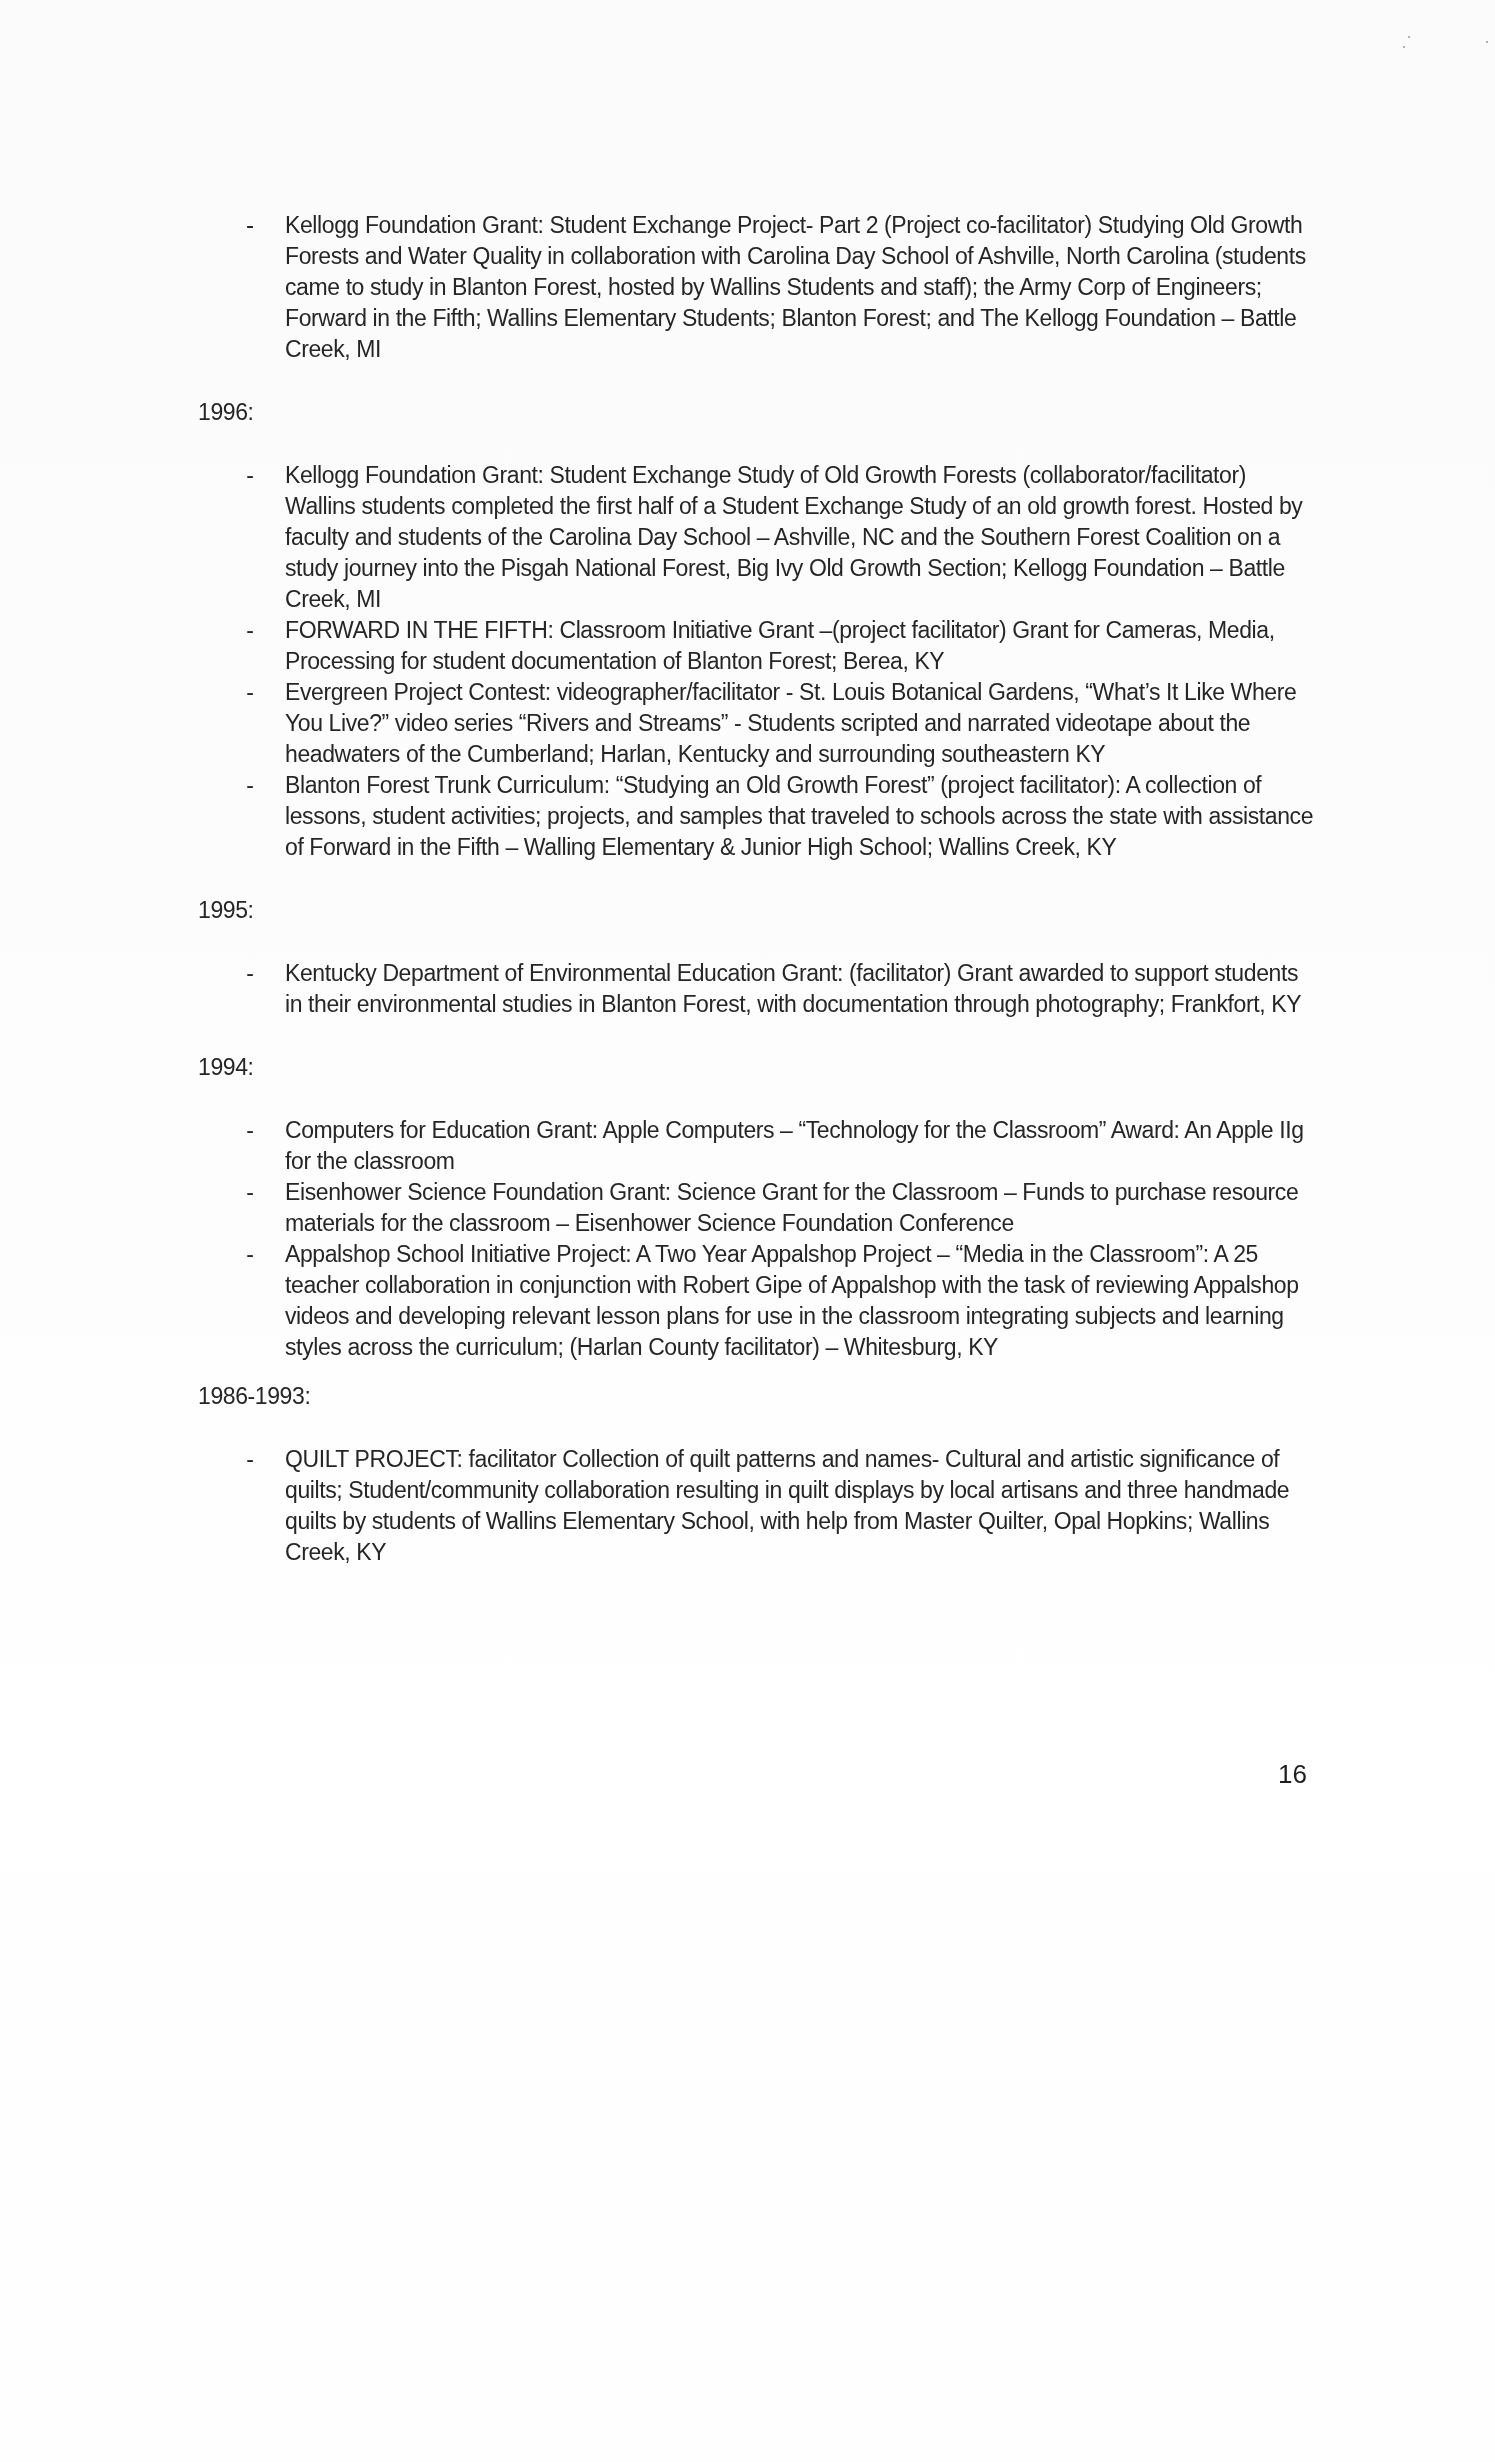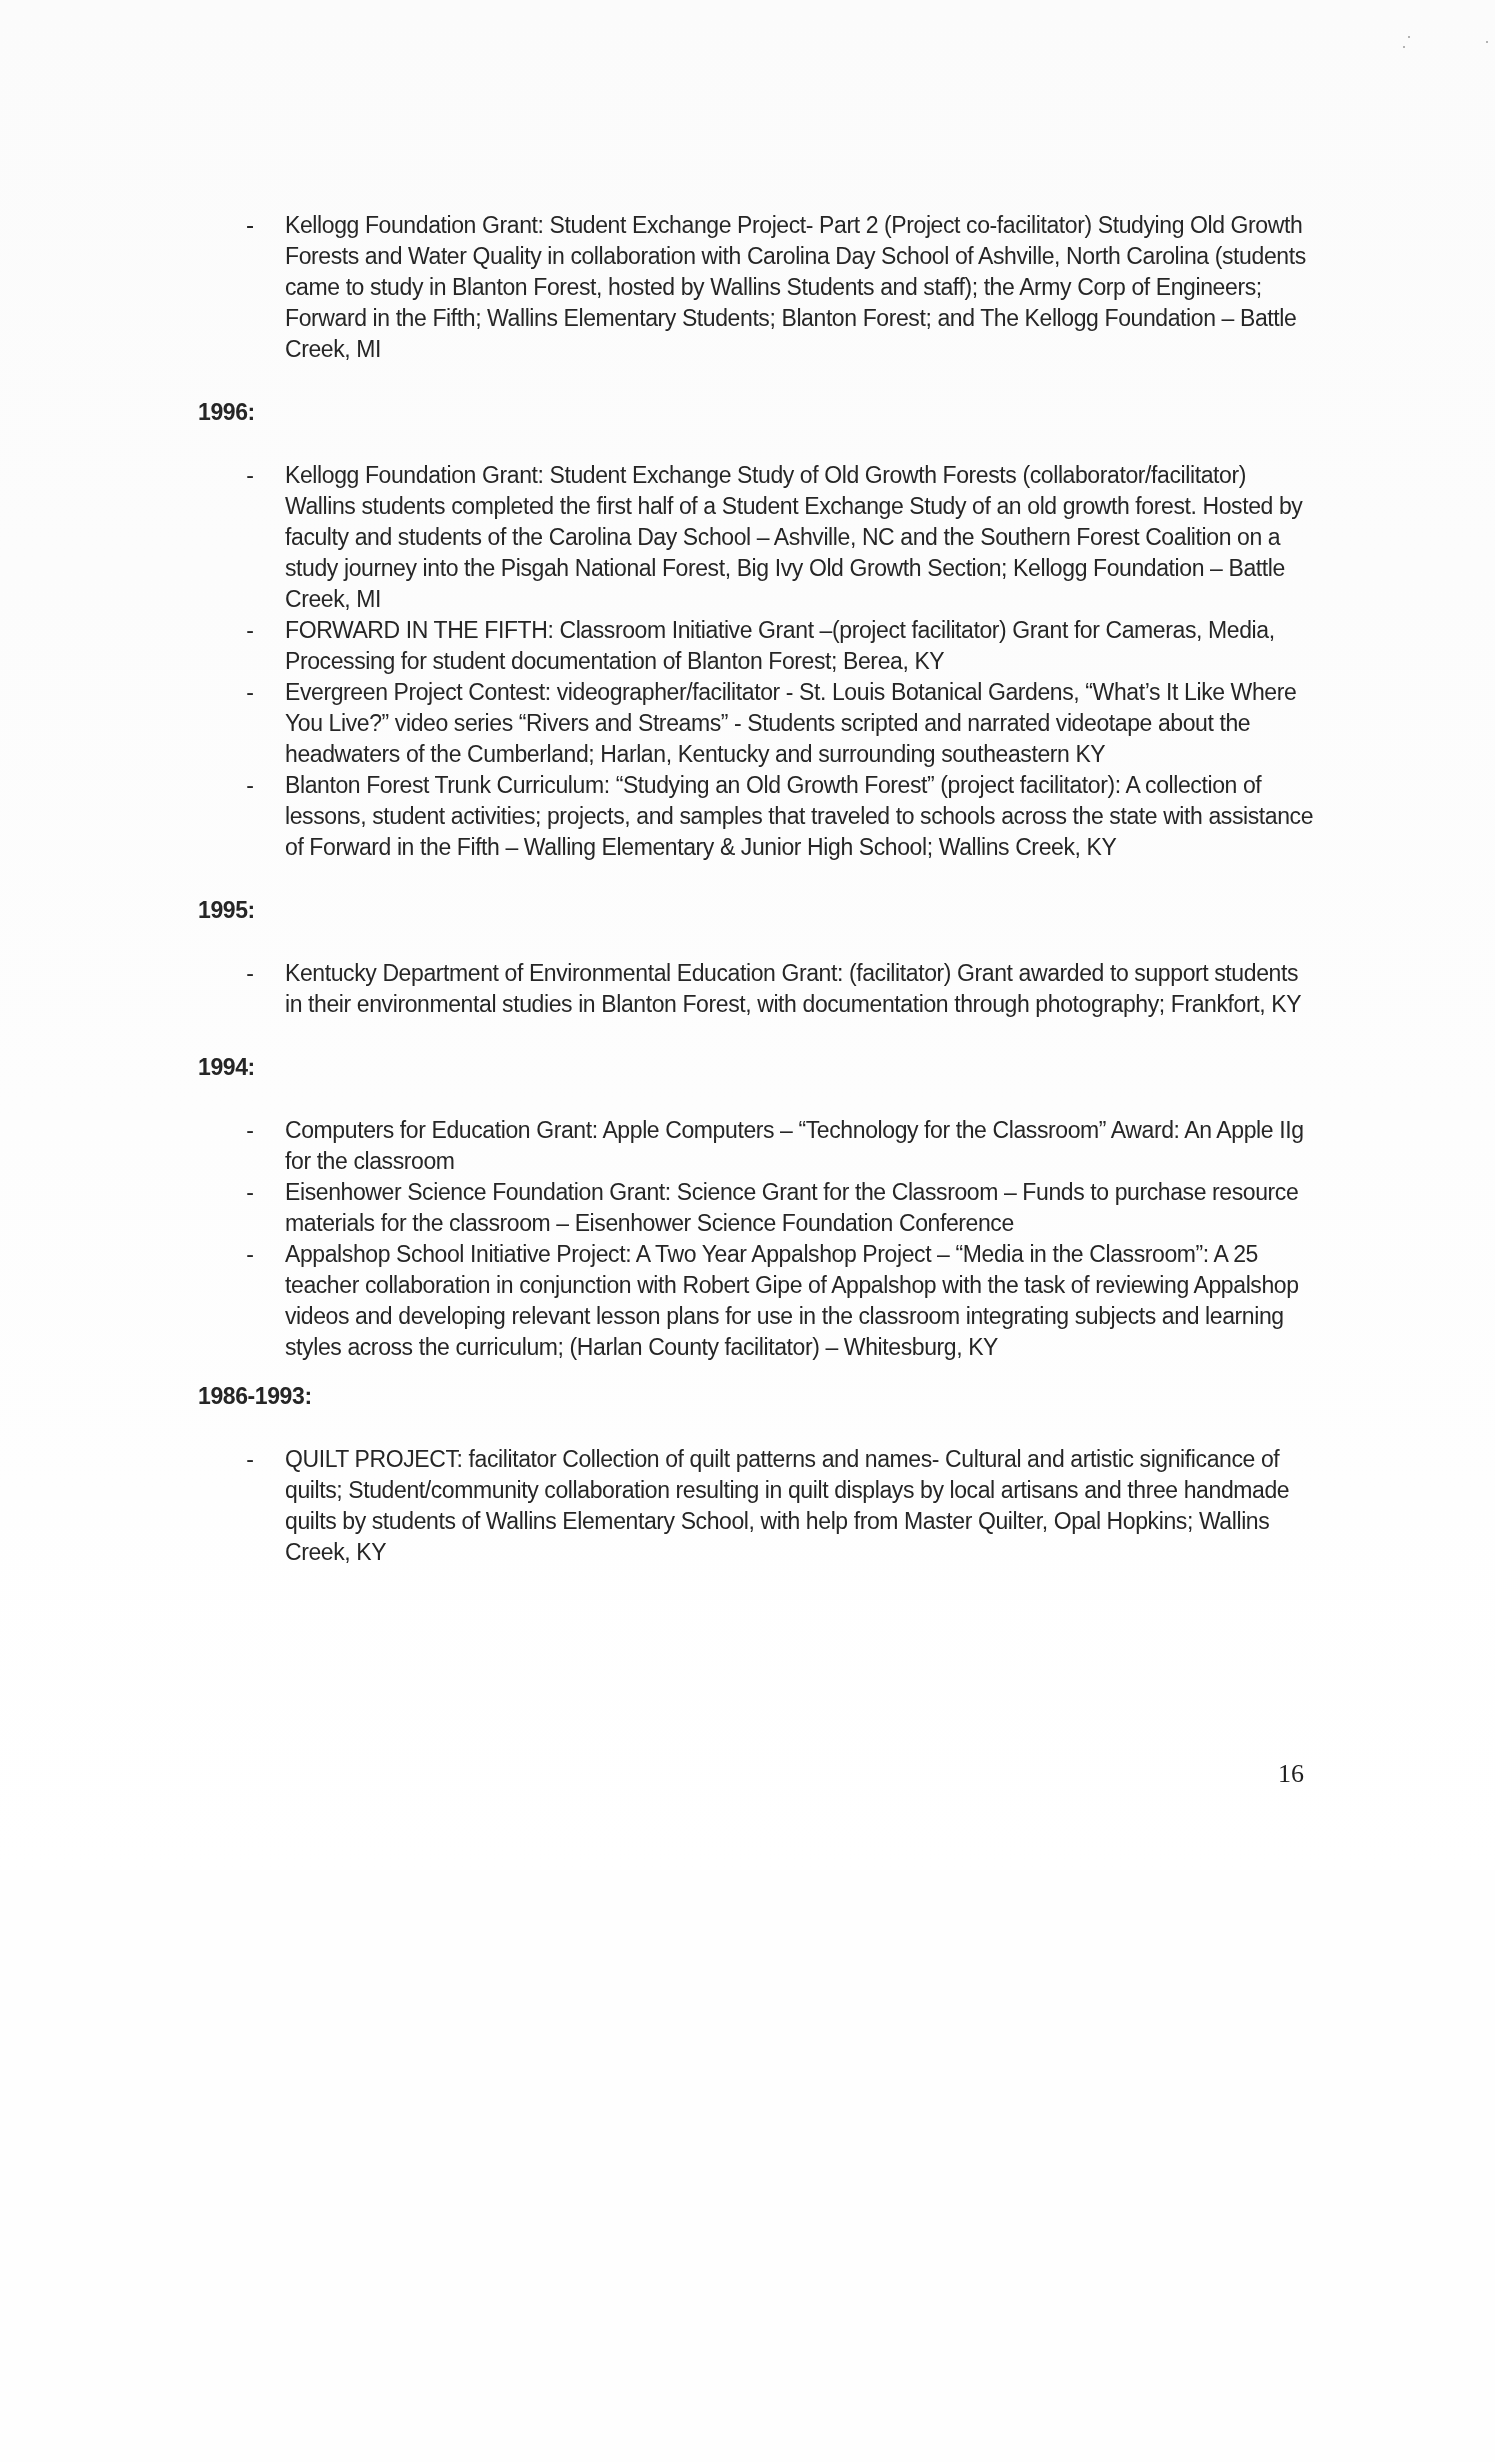--- a/index.html
+++ b/index.html
@@ -36,21 +36,20 @@
       width: 1114px;
       font-size: 23px;
       line-height: 31px;
       letter-spacing: -0.4px;
     }
     .year {
       margin: 0;
       padding-left: 0;
       font-size: 23px;
       line-height: 31px;
-      font-weight: bold;
     }
     .year-gap-after { height: 32px; }
     .entries {
       list-style: none;
       margin: 0;
       padding: 0;
     }
     .entry {
       position: relative;
       padding-left: 87px;
@@ -63,21 +62,21 @@
       top: 0;
       width: 11.7px;
       text-align: center;
     }
     .section { margin: 0; }
     .section-gap { height: 32px; }
     .page-number {
       position: absolute;
       left: 1278px;
       top: 1759px;
-      font-family: Liberation Serif, serif;
+      font-family: Liberation Sans, sans-serif;
       font-size: 26px;
       color: #1e1e1e;
     }
     .speck {
       position: absolute;
       width: 2.3px; height: 1.8px;
       background: #9a9a9a;
       border-radius: 1.2px;
     }
   </style>

